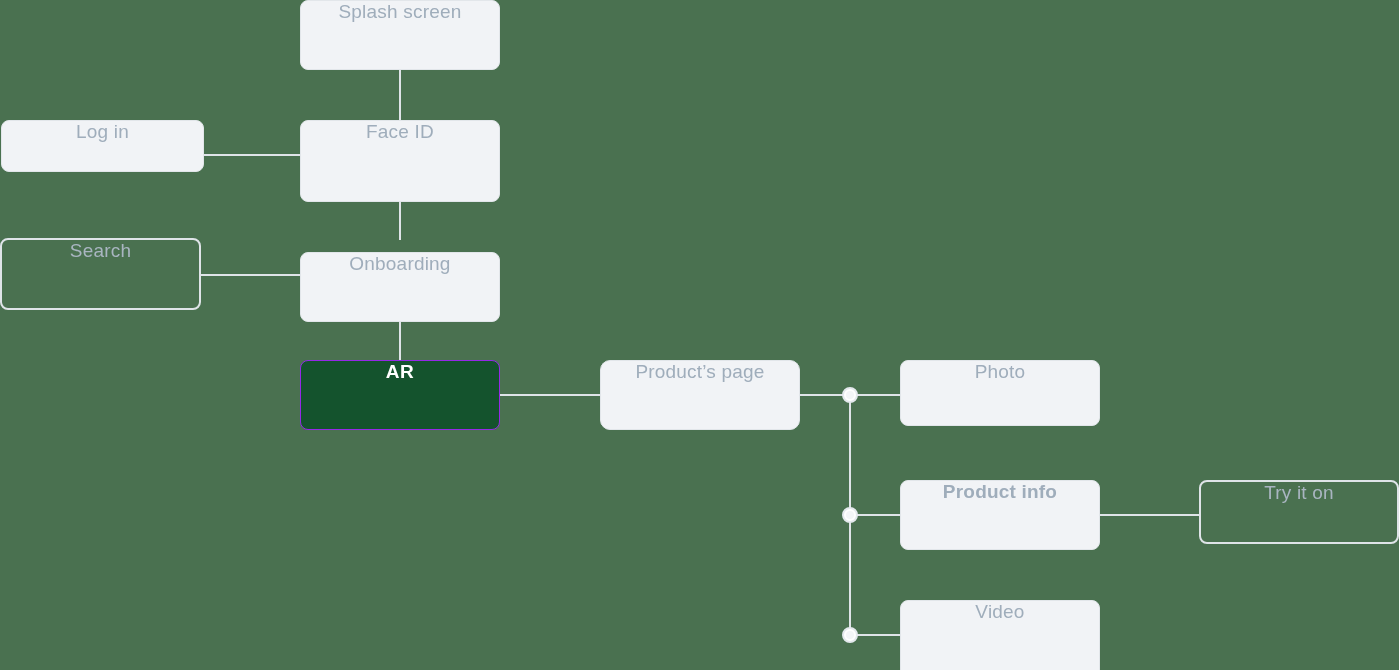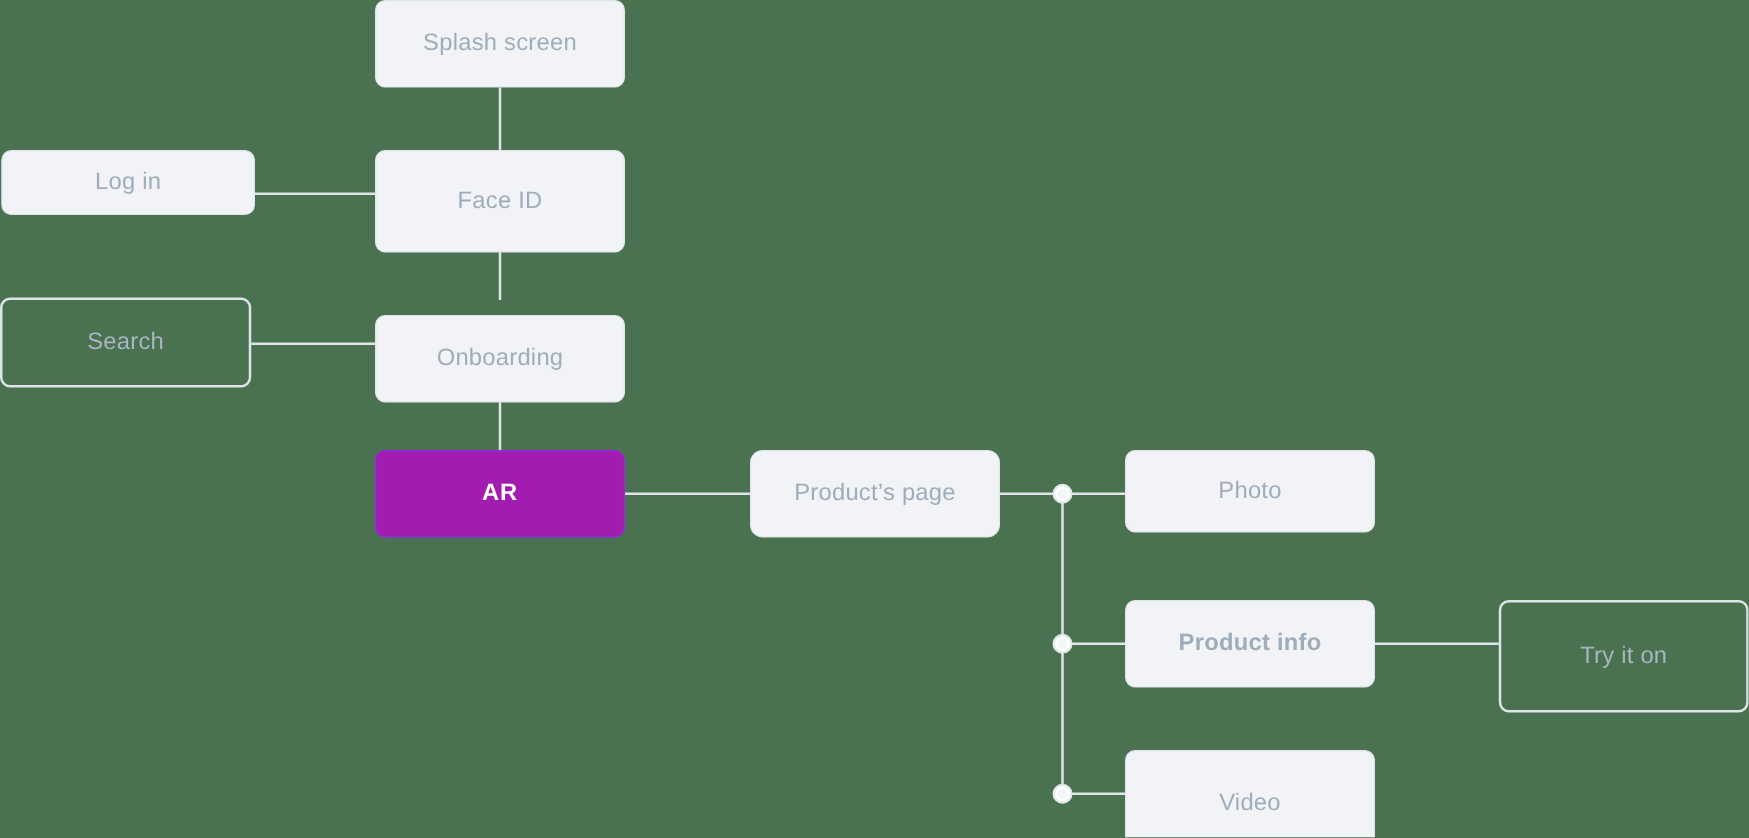--- a/index.html
+++ b/index.html
@@ -17,35 +17,35 @@
   }
   .edge {
     position: absolute;
     background: #dfe4e8;
   }
   .node {
     position: absolute;
     box-sizing: border-box;
     border-radius: 8px;
     display: flex;
-    align-items: center;
+    align-items: flex-start;
     justify-content: center;
     font-size: 19px;
     letter-spacing: 0.2px;
     background: #f1f3f6;
     border: 1px solid #e2e6ea;
     color: #9fadbb;
   }
   .node.outline {
     background: transparent;
     border: 2px solid #dfe4e8;
     color: #a9b5c1;
   }
   .node.accent {
-    background: #a21caf;
+    background: #14532d;
     border: 1px solid #9429e8;
     color: #ffffff;
     font-weight: 600;
     letter-spacing: 0.6px;
   }
   .node-label {
     pointer-events: none;
     white-space: nowrap;
   }
   .junction {
@@ -126,21 +126,21 @@
   </div>
 
   <div class="node" style="left:900px; top:360px; width:200px; height:66px;">
     <span class="node-label">Photo</span>
   </div>
 
   <div class="node" style="left:900px; top:480px; width:200px; height:70px;font-weight:bold;">
     <span class="node-label">Product info</span>
   </div>
 
-  <div class="node outline" style="left:1199px; top:480px; width:200px; height:90px;">
+  <div class="node outline" style="left:1199px; top:480px; width:200px; height:64px;">
     <span class="node-label">Try it on</span>
   </div>
 
   <div class="node" style="left:900px; top:600px; width:200px; height:86px;">
     <span class="node-label">Video</span>
   </div>
 
   <div class="junction" style="left:842px; top:387px;"></div>
   <div class="junction" style="left:842px; top:507px;"></div>
   <div class="junction" style="left:842px; top:627px;"></div>

